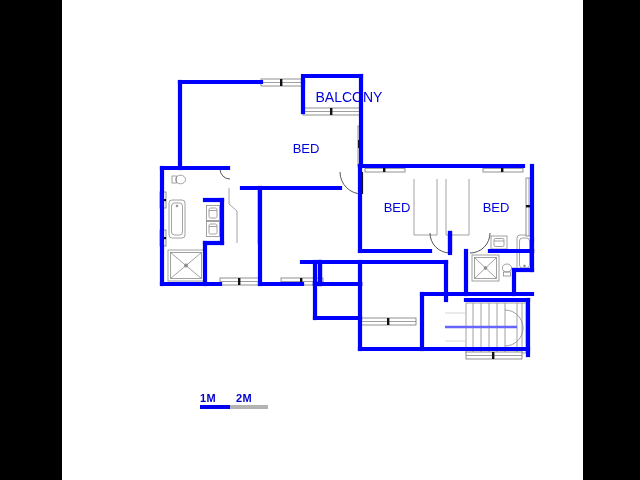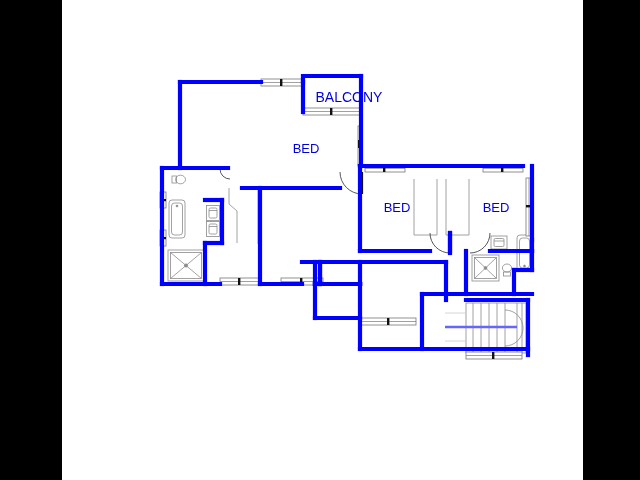--- a/index.html
+++ b/index.html
@@ -270,15 +270,21 @@
 
       <g>
         <text class="rmlabel big" x="287" y="102">BALCONY</text>
         <text class="rmlabel" x="244" y="153">BED</text>
         <text class="rmlabel" x="335" y="212">BED</text>
         <text class="rmlabel" x="434" y="212">BED</text>
       </g>
 
     </svg>
 
+    <div id="scalebar">
+      <span class="sc-label" id="sc1">1M</span>
+      <span class="sc-label" id="sc2">2M</span>
+      <div id="sc-blue"></div>
+      <div id="sc-gray"></div>
+    </div>
 
   </div>
 </div>
 
 </body></html>

